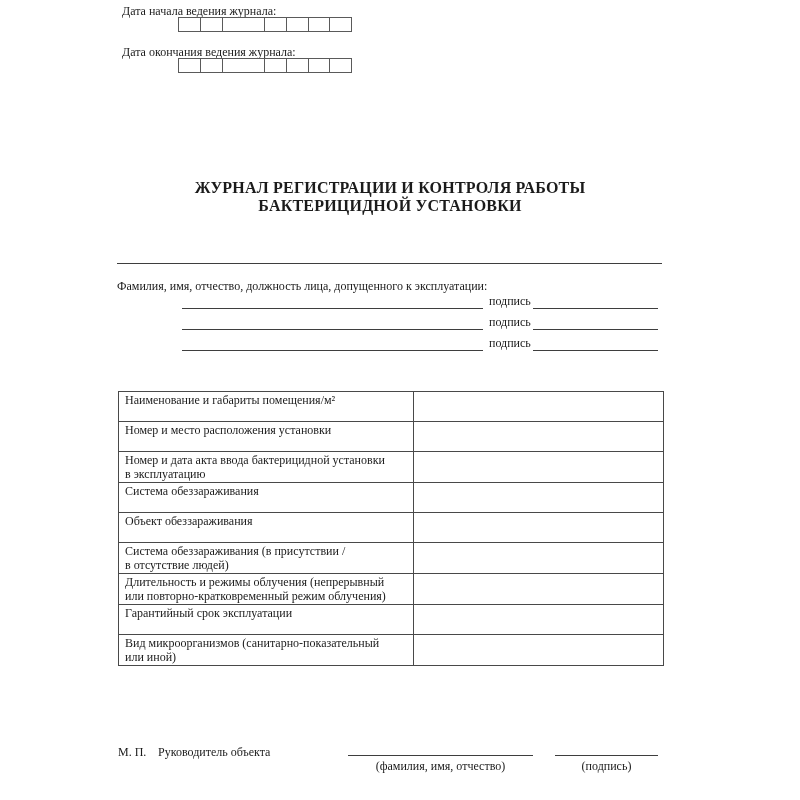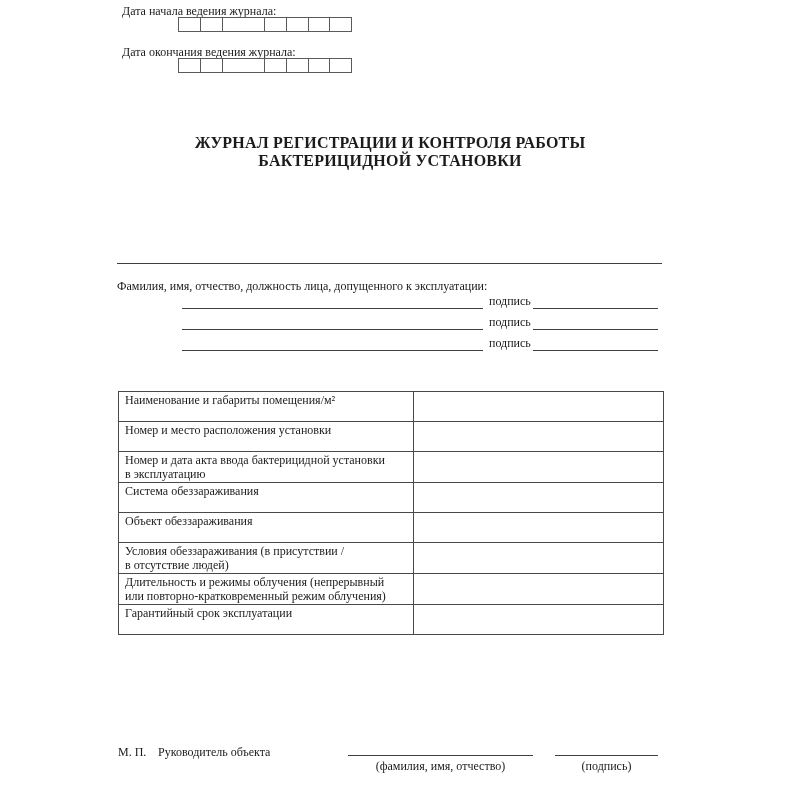--- a/index.html
+++ b/index.html
@@ -11,21 +11,21 @@
   }
   .abs { position:absolute; }
 
   
   .date-grid { display:flex; width:174px; height:15px; }
   .dc { flex:1; border:1px solid #5a5a5a; border-left:none; background:#fff; }
   .dc:first-child { border-left:1px solid #5a5a5a; }
   .dc.wide { flex:2; }
 
   
-  .title { width:546px; text-align:center; font-weight:bold; font-size:16px; line-height:18px; letter-spacing:0.2px; }
+  .title { width:546px; text-align:center; font-weight:bold; font-size:16px; line-height:18px; letter-spacing:0.2px;margin-top:45px; }
 
   
   .fields { width:545px; padding-right:4px; }
   .field-row { display:flex; align-items:flex-end; height:24px; }
   .field-label { white-space:nowrap; padding-right:5px; }
   .fill-line { flex:1; border-bottom:1px solid #3e3e3e; height:15px; }
   .solo-line { width:545px; height:14px; border-bottom:1px solid #3e3e3e; }
 
   
   .sig-block { width:545px; padding-right:4px; }
@@ -116,31 +116,36 @@
       </tr>
       <tr>
         <td class="c1"><span class="pre">Система обеззараживания</span></td>
         <td class="c2"></td>
       </tr>
       <tr>
         <td class="c1"><span class="pre">Объект обеззараживания</span></td>
         <td class="c2"></td>
       </tr>
       <tr>
-        <td class="c1"><span class="pre">Условия обеззараживания (в присутствии /
+        <td class="c1"><span class="pre">Система обеззараживания (в присутствии /
 в отсутствие людей)</span></td>
         <td class="c2"></td>
       </tr>
       <tr>
         <td class="c1"><span class="pre">Длительность и режимы облучения (непрерывный
 или повторно-кратковременный режим облучения)</span></td>
         <td class="c2"></td>
       </tr>
       <tr>
         <td class="c1"><span class="pre">Гарантийный срок эксплуатации</span></td>
+        <td class="c2"></td>
+      </tr>
+      <tr>
+        <td class="c1"><span class="pre">Вид микроорганизмов (санитарно-показательный
+или иной)</span></td>
         <td class="c2"></td>
       </tr>
     </tbody>
   </table>
 
   <div class="abs" style="left:118px; top:745px;">М. П.</div>
   <div class="abs" style="left:158px; top:745px;">Руководитель объекта</div>
   <div class="abs u-line" style="left:348px; top:743px; width:185px;"></div>
   <div class="abs caption" style="left:348px; top:759px; width:185px;">(фамилия, имя, отчество)</div>
   <div class="abs u-line" style="left:555px; top:743px; width:103px;"></div>

